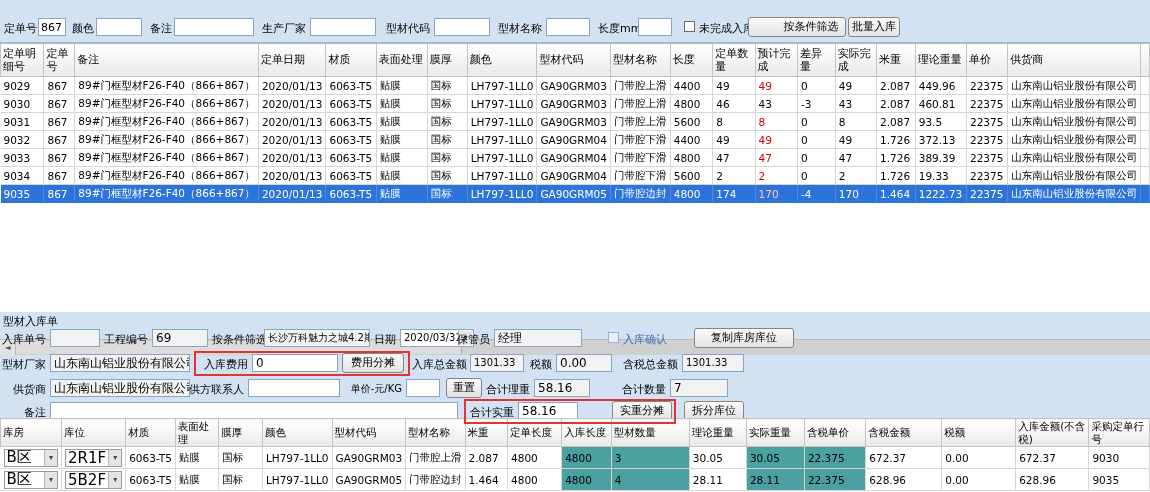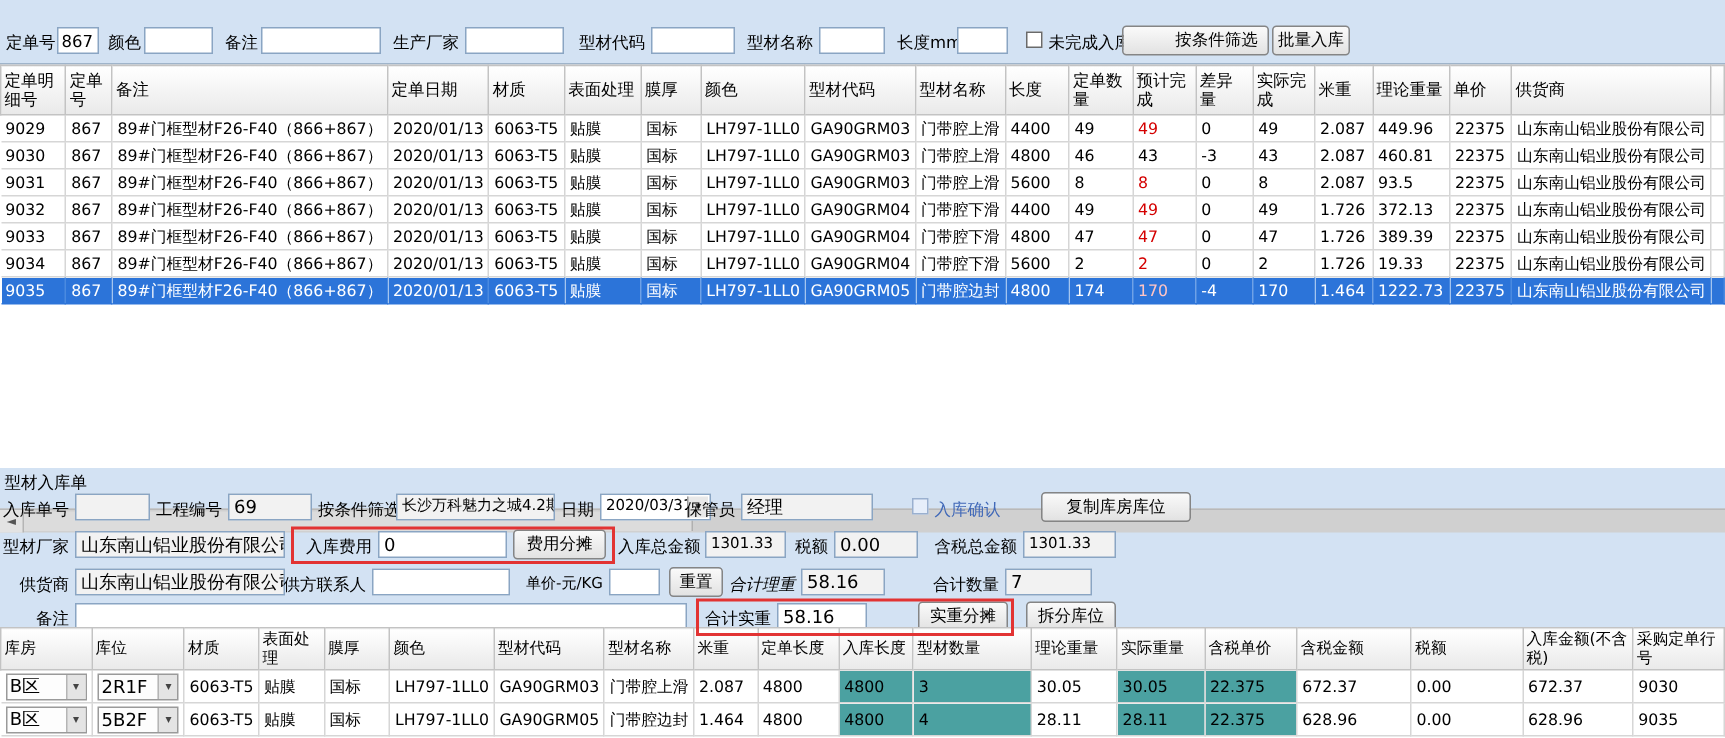--- a/index.html
+++ b/index.html
@@ -32,21 +32,21 @@
   #mainGrid th { height:33px; }
   #mainGrid td { height:18px; }
   #storeGrid th { height:28px; font-size:10.5px; }
   #storeGrid td { height:22px; }
   td.red { color:#d40000; }
   tr.sel td { background:#2c74d9; color:#fff; border-right-color:#4a8ae0; border-bottom-color:#2c74d9; }
   tr.sel td.red { color:#ffc4c4; }
   td.teal { background:#4ba1a1; }
   td.combo-cell { padding:1px 2px; }
   .combo { display:flex; height:18px; background:#fdfdfd; border:1px solid #9a9a9a; align-items:center; }
-  .combo .cv { flex:1; padding:0 2px; font-size:12px; overflow:hidden; white-space:nowrap; }
+  .combo .cv { flex:1; padding:0 2px; font-size:15px; overflow:hidden; white-space:nowrap; }
   .combo .ca { width:13px; height:16px; background:#e4e4e4; border-left:1px solid #b5b5b5;
                font-size:8px; color:#444; text-align:center; line-height:16px; }
   
   .hscroll { position:absolute; left:0; top:296px; width:1150px; height:16px; background:#d0d0d0;
              border-top:1px solid #b9b9b9; }
   .harrow { position:absolute; left:0; top:0; width:16px; height:15px; background:#e3e3e3;
             border-right:1px solid #b5b5b5; color:#555; font-size:8px; text-align:center; line-height:15px; }
   .hthumb { position:absolute; left:16px; top:1px; width:446px; height:13px; background:#dcdcdc;
             border-right:1px solid #b0b0b0; }
   .datearrow { position:absolute; right:1px; top:1px; width:14px; height:14px; background:#e8e8e8;
@@ -322,21 +322,21 @@
     <span class="abs lbl r" style="left:618px;top:357px;width:60px;">含税总金额</span>
     <div class="abs fld" style="left:682px;top:354px;width:62px;font-size:10px;">1301.33</div>
 
     <span class="abs lbl r" style="left:0;top:382px;width:46px;">供货商</span>
     <div class="abs fld" style="left:50px;top:379px;width:140px;">山东南山铝业股份有限公司</div>
     <span class="abs lbl r" style="left:186px;top:382px;width:58px;">供方联系人</span>
     <div class="abs fld white" style="left:248px;top:379px;width:92px;"></div>
     <span class="abs lbl r" style="left:344px;top:382px;width:58px;font-size:10px;">单价-元/KG</span>
     <div class="abs fld white" style="left:406px;top:379px;width:34px;"></div>
     <button class="abs btn" style="left:446px;top:378px;width:36px;">重置</button>
-    <span class="abs lbl r" style="left:486px;top:382px;width:44px;font-style:italic;">合计理重</span>
+    <span class="abs lbl r" style="left:486px;top:382px;width:44px;">合计理重</span>
     <div class="abs fld" style="left:534px;top:379px;width:56px;">58.16</div>
     <span class="abs lbl r" style="left:620px;top:382px;width:46px;">合计数量</span>
     <div class="abs fld" style="left:670px;top:379px;width:58px;">7</div>
 
     <span class="abs lbl r" style="left:22px;top:405px;width:24px;">备注</span>
     <div class="abs fld white" style="left:50px;top:402px;width:408px;"></div>
     <div class="abs redbox" style="left:464px;top:399px;width:212px;height:25px;"></div>
     <span class="abs lbl r" style="left:470px;top:405px;width:44px;">合计实重</span>
     <div class="abs fld white" style="left:518px;top:402px;width:60px;">58.16</div>
     <button class="abs btn" style="left:612px;top:401px;width:60px;">实重分摊</button>

